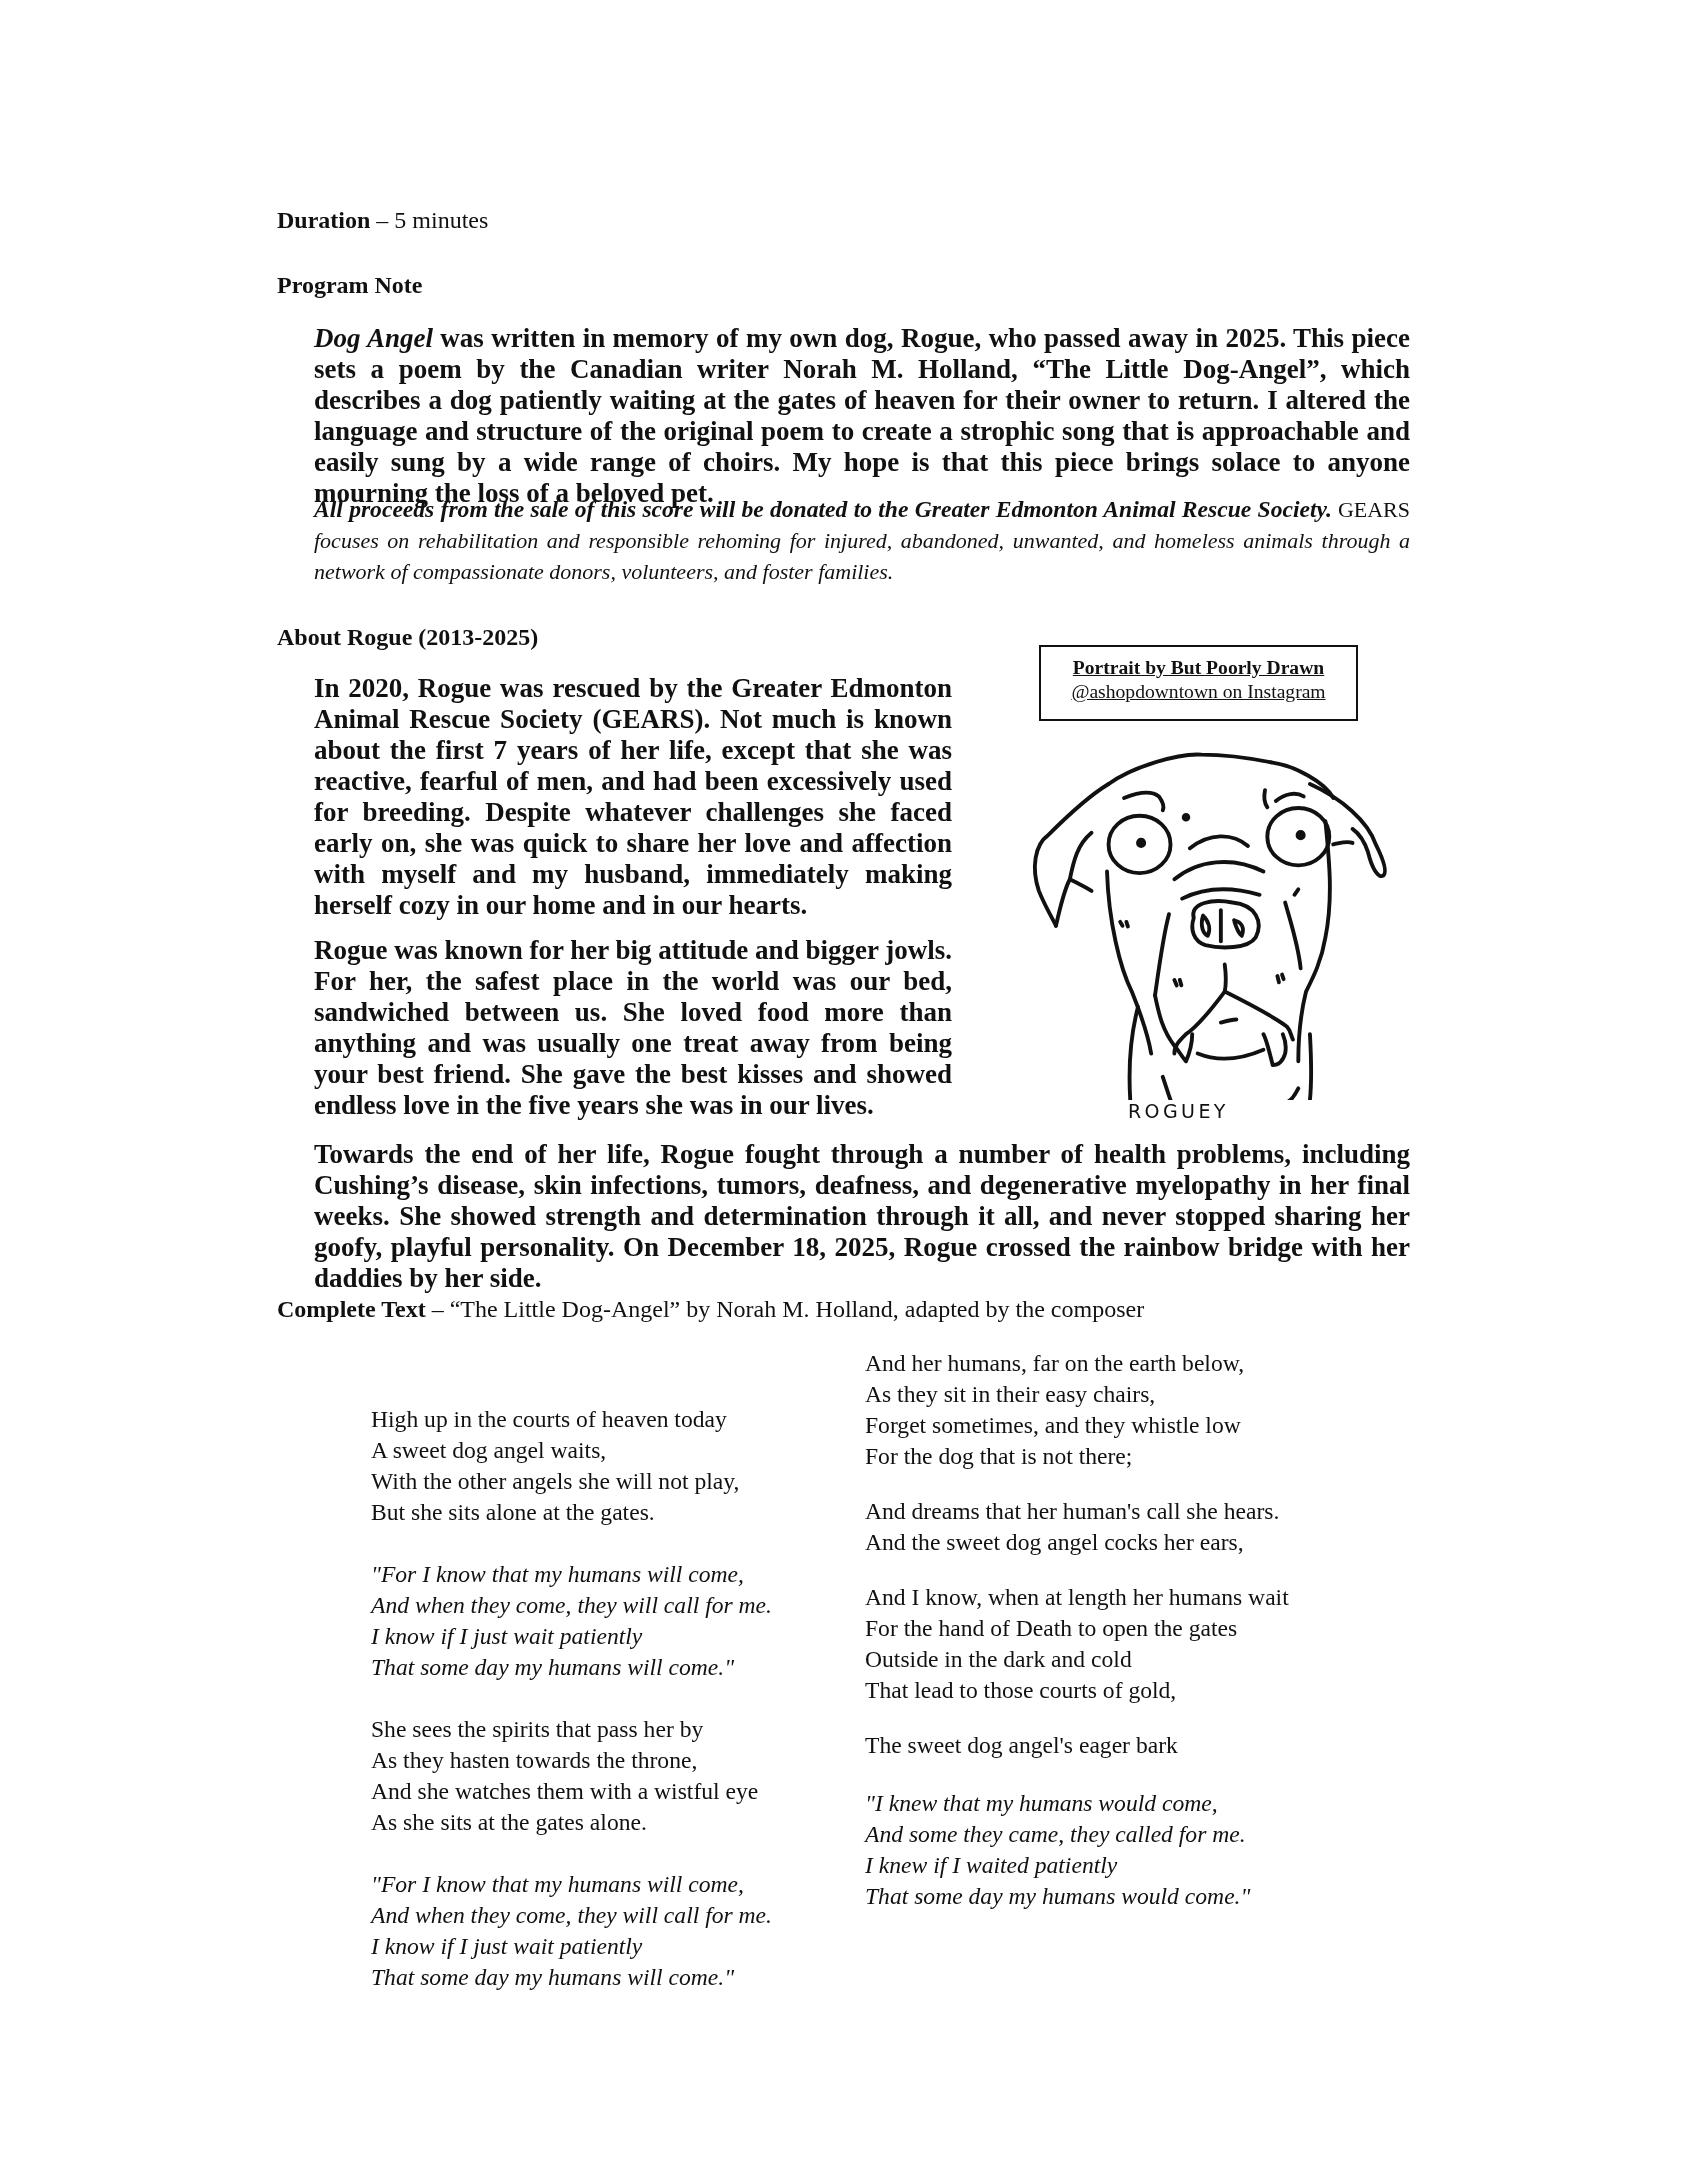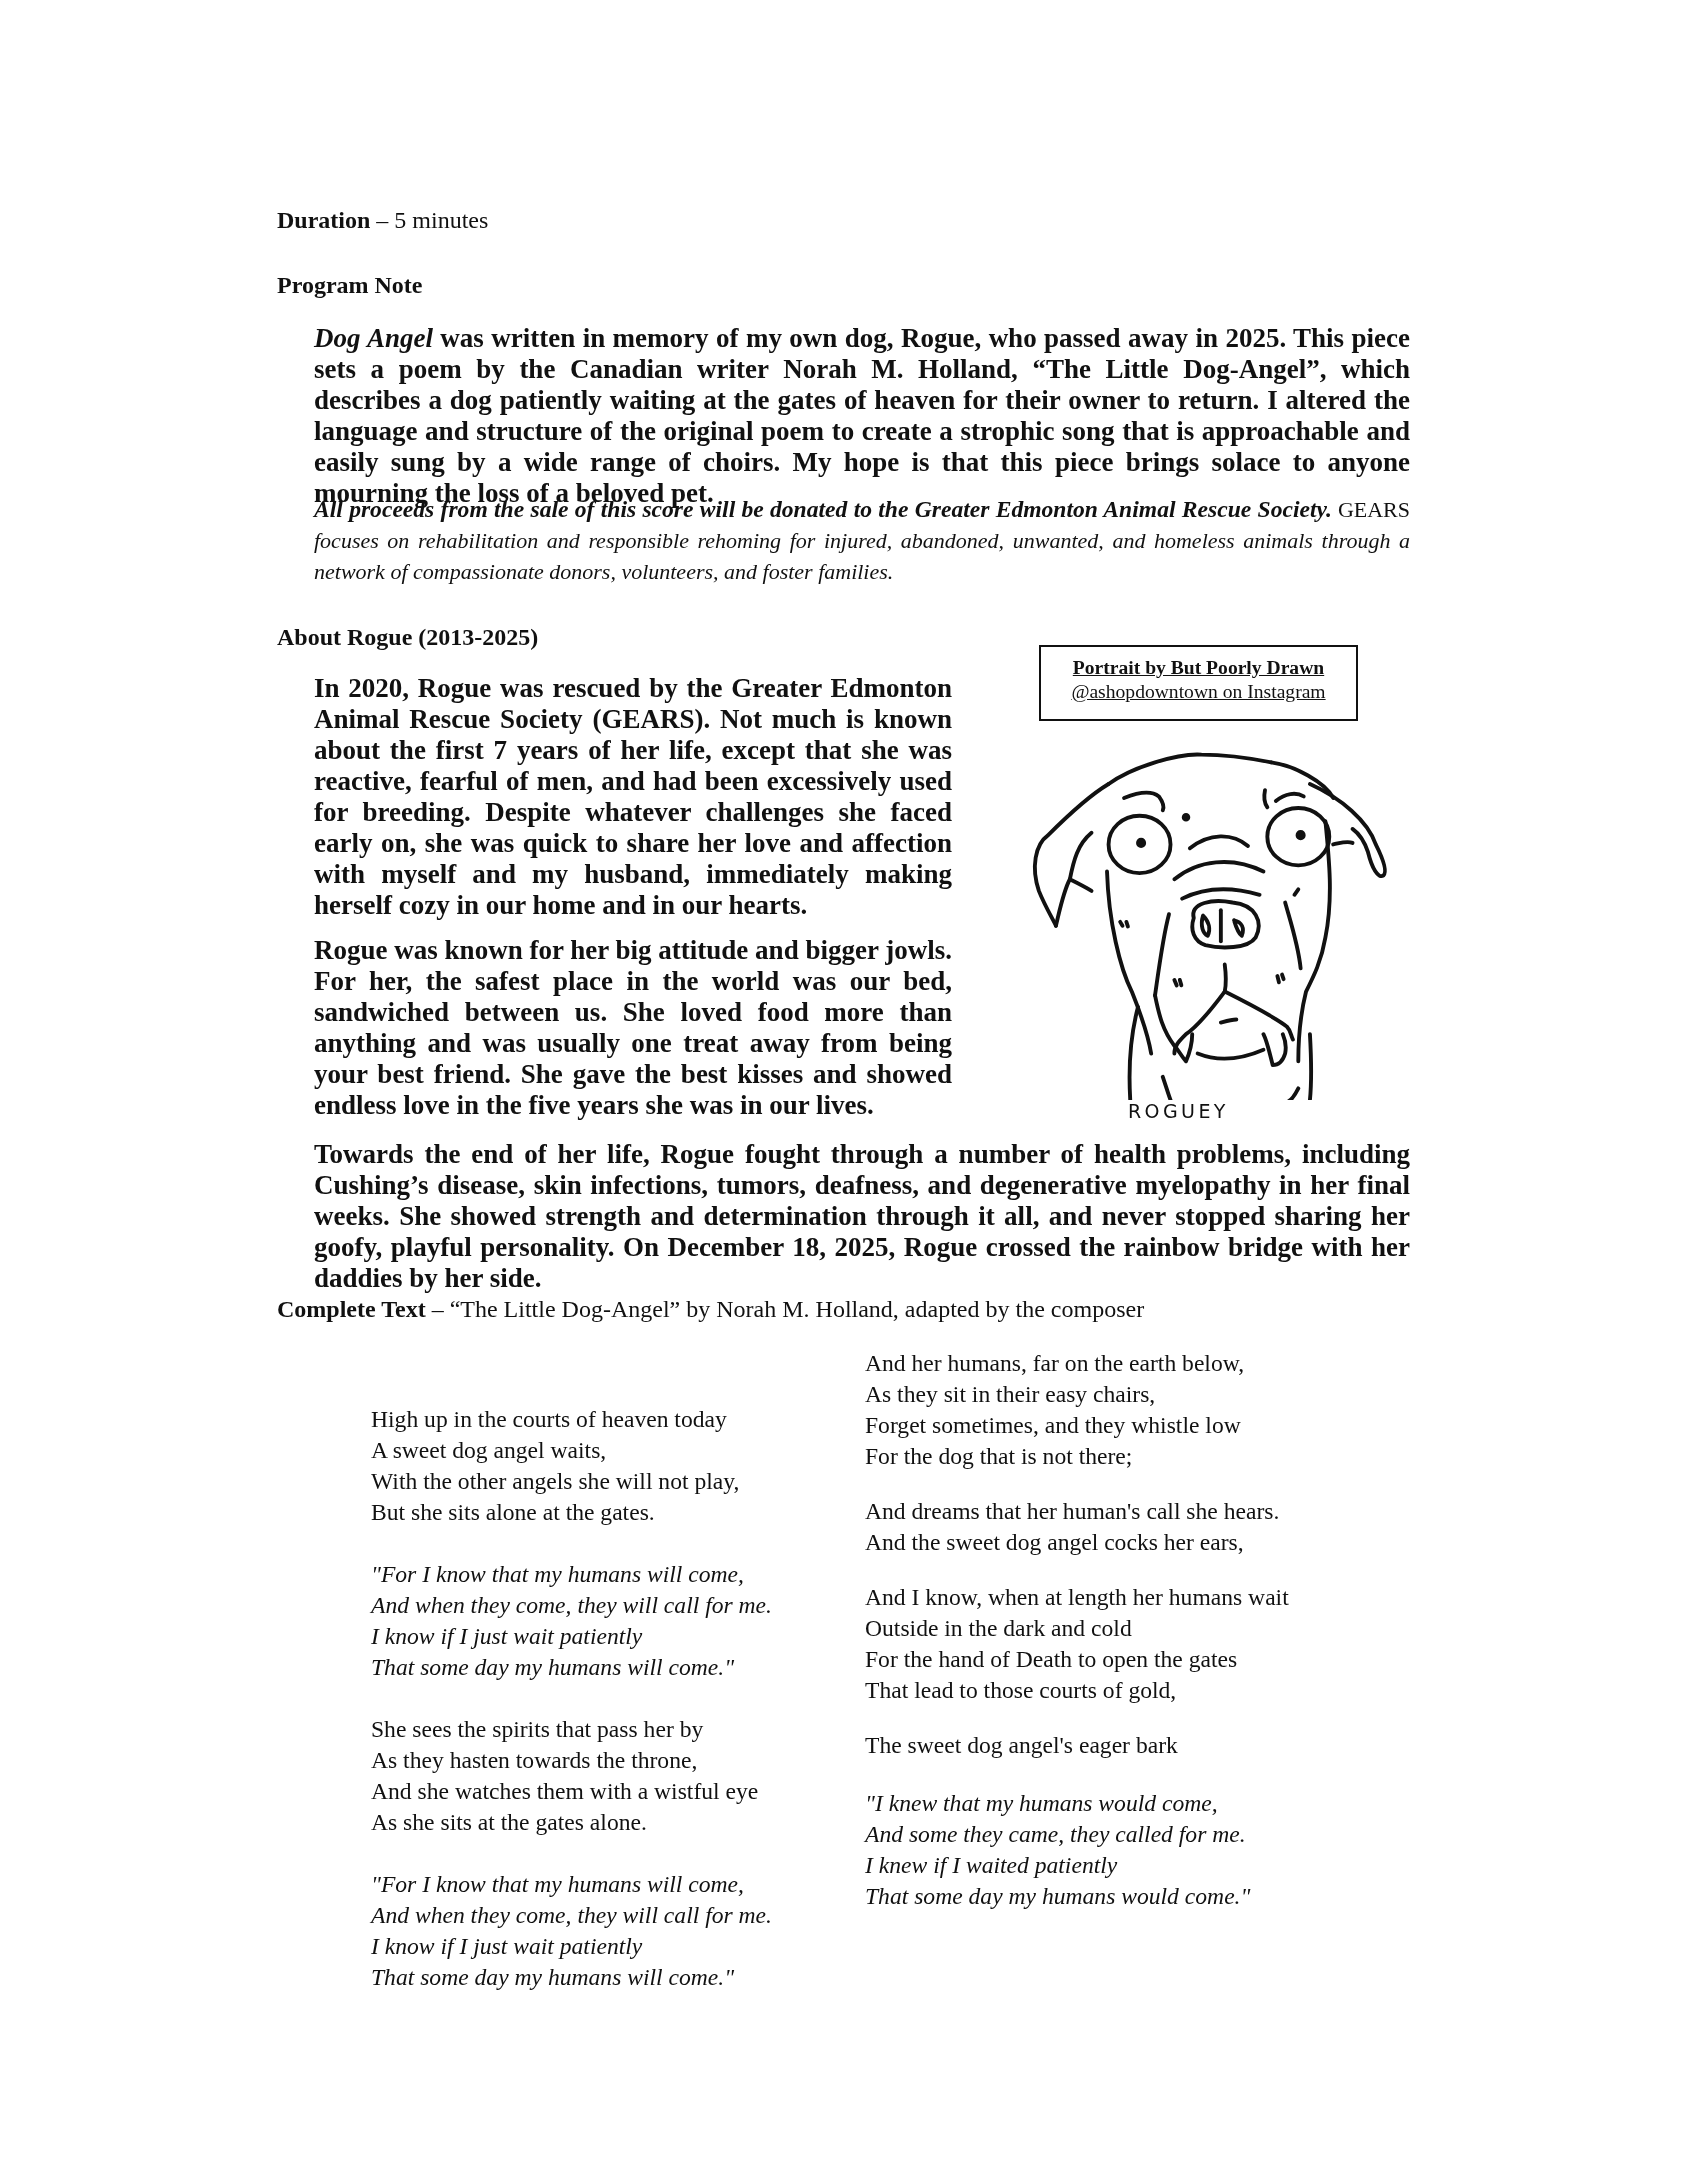--- a/index.html
+++ b/index.html
@@ -152,22 +152,22 @@
     <span class="line">As they sit in their easy chairs,</span>
     <span class="line">Forget sometimes, and they whistle low</span>
     <span class="line">For the dog that is not there;</span>
   </div>
   <div class="stanza" style="margin-bottom:24px;">
     <span class="line">And dreams that her human's call she hears.</span>
     <span class="line">And the sweet dog angel cocks her ears,</span>
   </div>
   <div class="stanza" style="margin-bottom:24px;">
     <span class="line">And I know, when at length her humans wait</span>
+    <span class="line">For the hand of Death to open the gates</span>
     <span class="line">Outside in the dark and cold</span>
-    <span class="line">For the hand of Death to open the gates</span>
     <span class="line">That lead to those courts of gold,</span>
   </div>
   <div class="stanza" style="margin-bottom:27px;">
     <span class="line">The sweet dog angel's eager bark</span>
   </div>
   <div class="stanza it">
     <span class="line">"I knew that my humans would come,</span>
     <span class="line">And some they came, they called for me.</span>
     <span class="line">I knew if I waited patiently</span>
     <span class="line">That some day my humans would come."</span>

